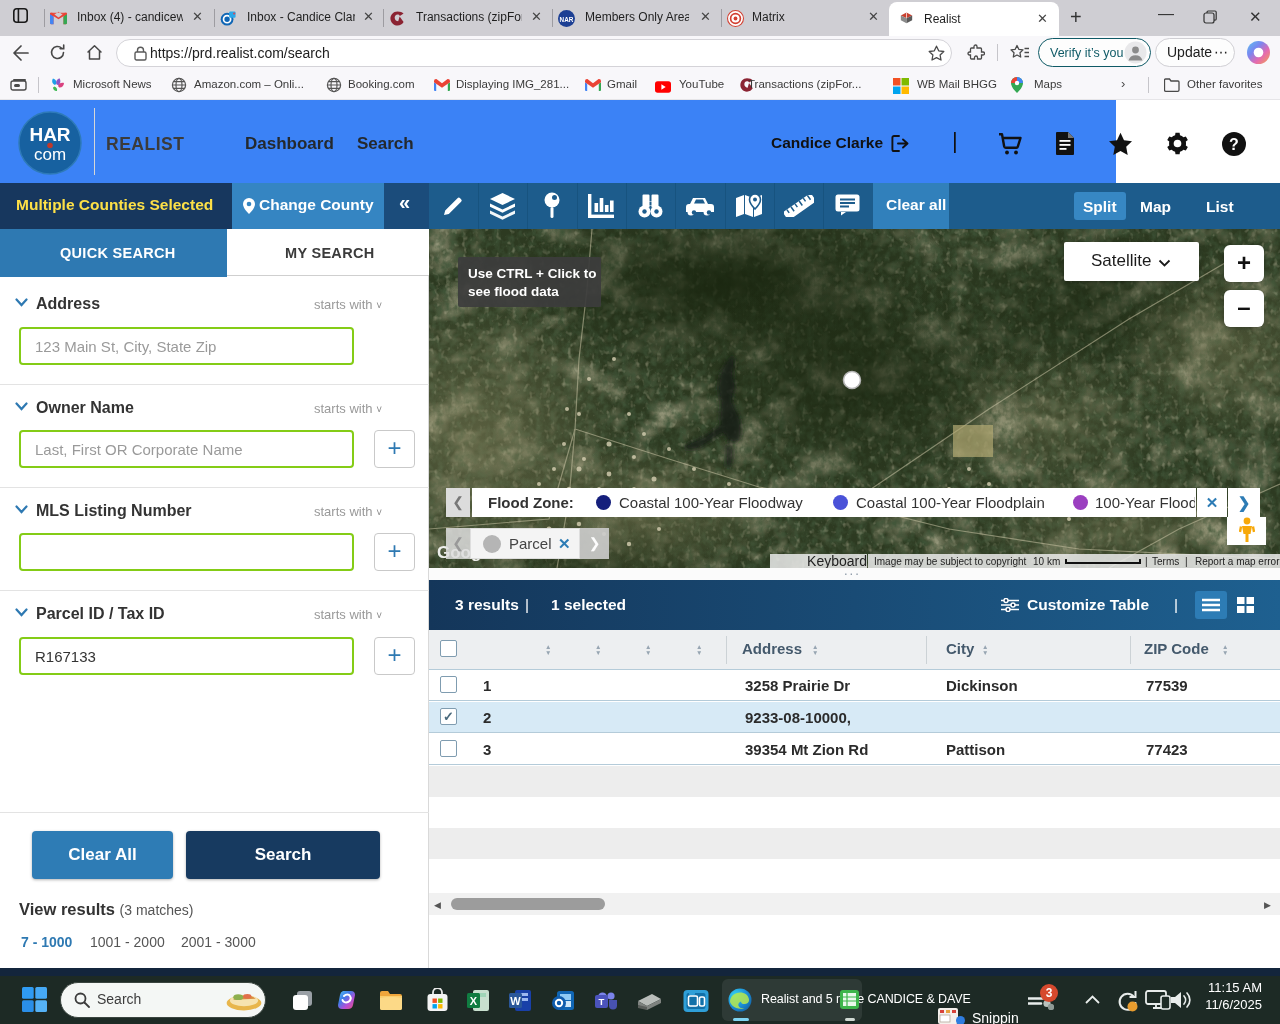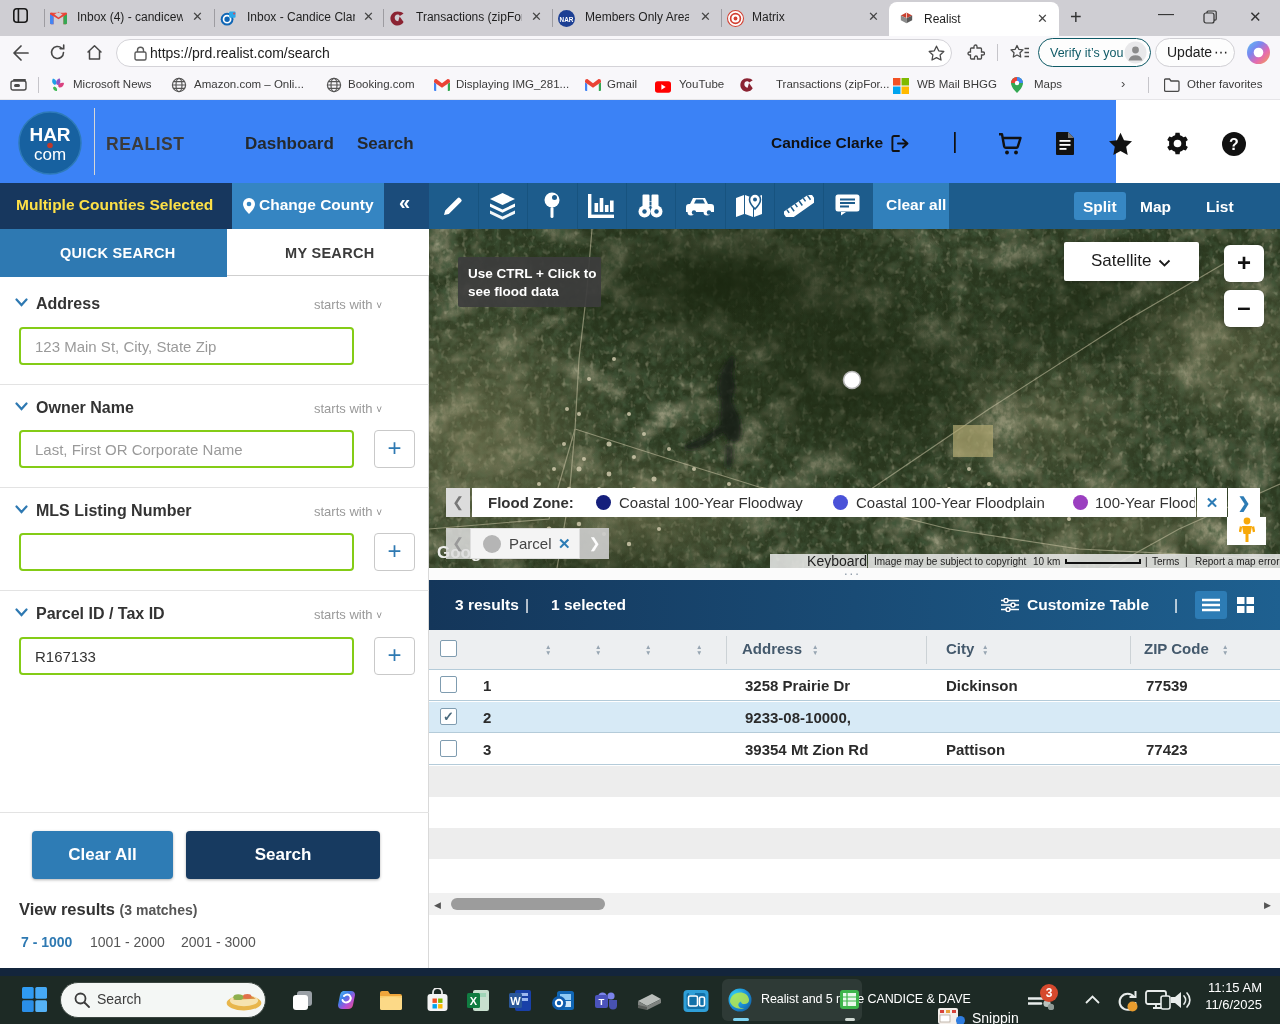--- a/index.html
+++ b/index.html
@@ -208,21 +208,21 @@
       </svg>
  <div class="bm" style="left:607px">Gmail</div>
  <svg class="ic16" style="left:655px;top:9px" width="18" height="13" viewBox="0 0 18 13">
         <rect width="18" height="13" rx="3" fill="#ff0000"></rect>
         <path d="M7.2 3.5 12 6.5 7.2 9.5z" fill="#fff"></path>
       </svg>
  <div class="bm" style="left:679px">YouTube</div>
  <svg class="ic16" style="left:739px" width="17" height="17" viewBox="0 0 24 24">
         <path d="M12 2C6 2 2 7 2 12s4 10 10 10c3.8 0 7-2 8.6-5L15 9l-2 7c-2 0-5-1.5-5-5 0-2.5 1.8-4.5 4-4.5 1.4 0 2.6.7 3.3 1.8L20.6 5C19 3.2 15.8 2 12 2z" fill="#8b2332"></path>
       </svg>
- <div class="bm" style="left:776px">Transactions (zipFor...</div>
+ <div class="bm" style="left:748px">Transactions (zipFor...</div>
  <svg class="ic16" style="left:893px;top:8px" width="15" height="15" viewBox="0 0 15 15">
         <rect width="7" height="7" fill="#f25022"></rect>
         <rect x="8" width="7" height="7" fill="#7fba00"></rect>
         <rect y="8" width="7" height="7" fill="#00a4ef"></rect>
         <rect x="8" y="8" width="7" height="7" fill="#ffb900"></rect>
       </svg>
  <div class="bm" style="left:917px">WB Mail BHGG</div>
  <svg class="ic16" style="left:1009px" width="12" height="16" viewBox="0 0 12 16">
         <path d="M6 0a6 6 0 0 1 6 6c0 4.5-6 10-6 10S0 10.5 0 6a6 6 0 0 1 6-6z" fill="#34a853"></path>
         <path d="M6 0a6 6 0 0 1 6 6H6z" fill="#4285f4"></path>
@@ -393,21 +393,21 @@
  <svg class="abs chev" style="left:15px;top:379px" width="13" height="9" viewBox="0 0 13 9">
         <path d="M1.5 1.5 6.5 7 11.5 1.5" fill="none" stroke="#2e79b2" stroke-width="2.2" stroke-linecap="round"></path>
       </svg>
  <div class="slabel abs" style="left:36px;top:376px">Parcel ID / Tax ID</div>
  <div class="sw abs" style="left:314px;top:378px">starts with <span style="font-size:10px;color:#888">˅</span></div>
  <div class="sinput" style="top:408px;color:#333">R167133</div>
  <div class="plus" style="top:408px">+</div>
  <div class="sdiv" style="top:583px"></div>
  <div class="abs" style="left:32px;top:602px;width:141px;height:48px;background:#2e7cb5;border-radius:4px;color:#fff;font-size:17px;font-weight:700;text-align:center;line-height:48px;box-shadow:0 1px 3px rgba(0,0,0,.3)">Clear All</div>
  <div class="abs" style="left:186px;top:602px;width:194px;height:48px;background:#173a60;border-radius:4px;color:#fff;font-size:17px;font-weight:700;text-align:center;line-height:48px;box-shadow:0 1px 3px rgba(0,0,0,.3)">Search</div>
- <div class="abs" style="left:19px;top:671px;font-size:16.5px;font-weight:700;color:#333">View results <span style="font-size:14px;font-weight:700;color:#555">(3 matches)</span></div>
+ <div class="abs" style="left:19px;top:671px;font-size:16.5px;font-weight:700;color:#333">View results <span style="font-size:14px;font-weight:400;color:#555">(3 matches)</span></div>
  <div class="abs" style="left:21px;top:705px;font-size:14px;font-weight:700;color:#2e79b2">7 - 1000</div>
  <div class="abs" style="left:90px;top:705px;font-size:14px;color:#555">1001 - 2000</div>
  <div class="abs" style="left:181px;top:705px;font-size:14px;color:#555">2001 - 3000</div>
 </div>
 
 <div id="rightpane">
 <svg class="abs" style="left:0;top:0" width="851" height="339" viewBox="0 0 851 339">
  <defs>
   <filter id="coarse" x="0" y="0" width="100%" height="100%">
             <feTurbulence type="fractalNoise" baseFrequency="0.02 0.024" numOctaves="4" seed="11" result="n"></feTurbulence>

